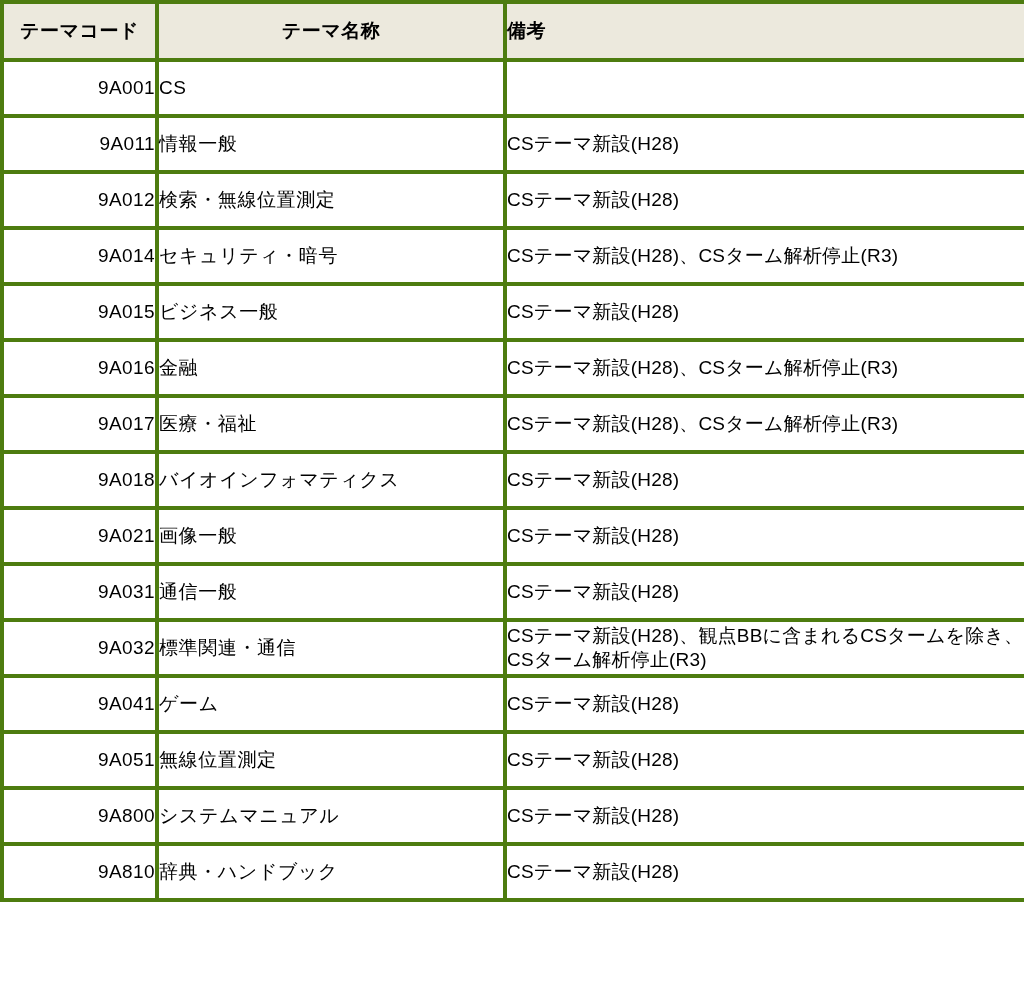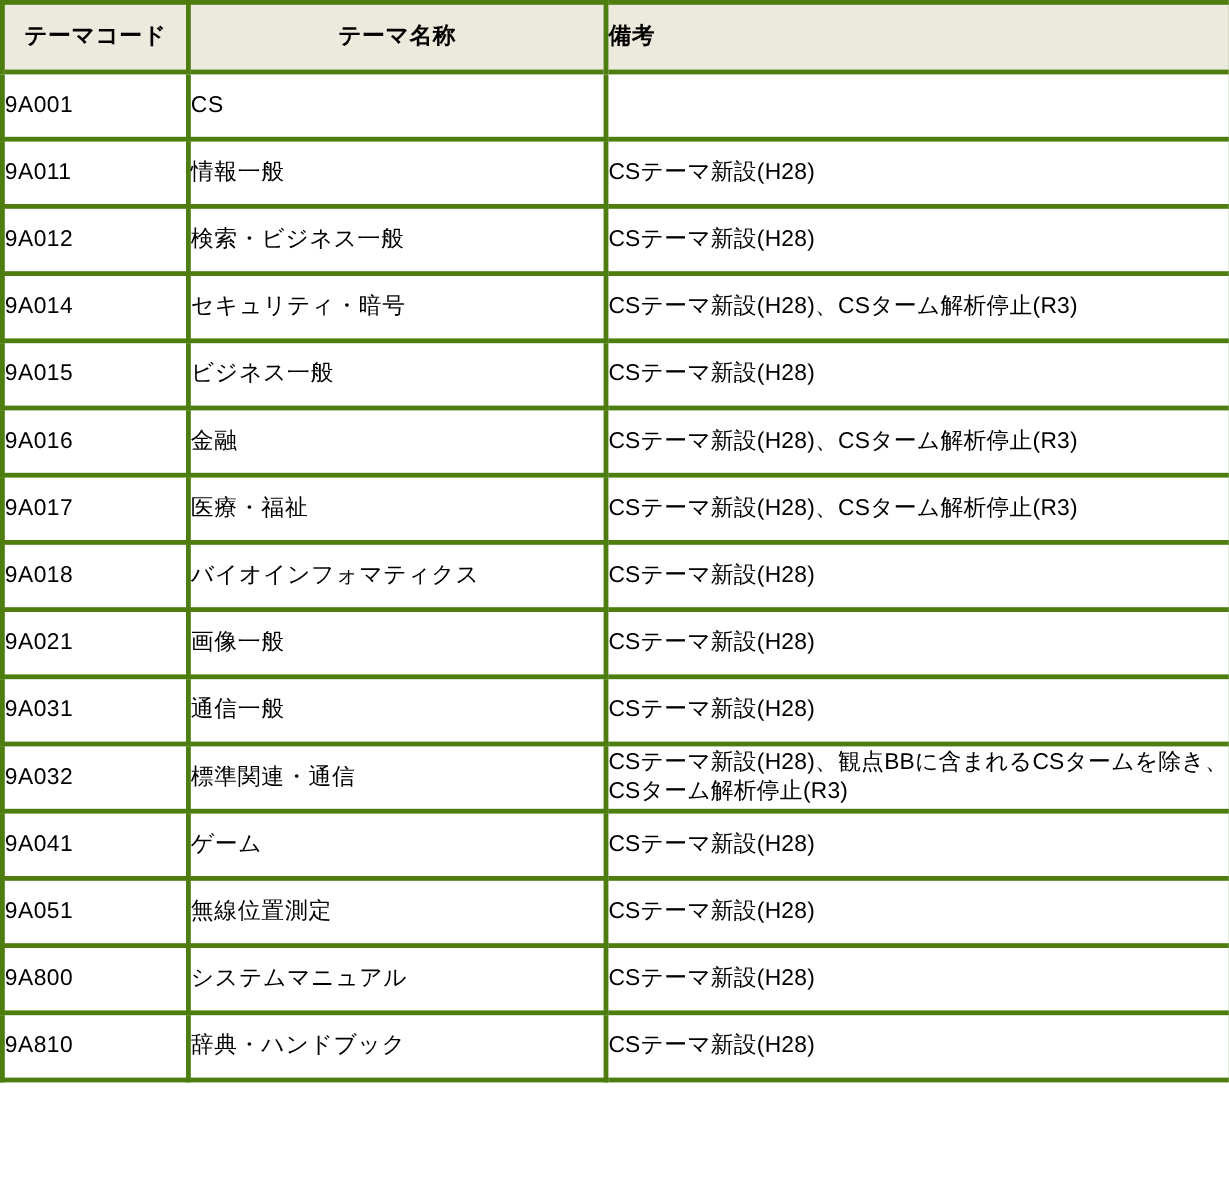--- a/index.html
+++ b/index.html
@@ -49,21 +49,21 @@
     letter-spacing: 0.5px;
     border-bottom: 2px solid #000;
   }
   table.theme-table thead th.h-note {
     text-align: left;
   }
   table.theme-table tbody td {
     height: 52px;
   }
   td.code {
-    text-align: left;
+    text-align: right;
     font-size: 19px;
     letter-spacing: 0.4px;
   }
   td.name {
     text-align: left;
     font-size: 19px;
     letter-spacing: 0.6px;
   }
   td.note {
     text-align: left;
@@ -97,21 +97,21 @@
           <td class="name">CS</td>
           <td class="note"></td>
         </tr>
         <tr>
           <td class="code">9A011</td>
           <td class="name">情報一般</td>
           <td class="note">CSテーマ新設(H28)</td>
         </tr>
         <tr>
           <td class="code">9A012</td>
-          <td class="name">検索・ビジネス一般</td>
+          <td class="name">検索・無線位置測定</td>
           <td class="note">CSテーマ新設(H28)</td>
         </tr>
         <tr>
           <td class="code">9A014</td>
           <td class="name">セキュリティ・暗号</td>
           <td class="note">CSテーマ新設(H28)、CSターム解析停止(R3)</td>
         </tr>
         <tr>
           <td class="code">9A015</td>
           <td class="name">ビジネス一般</td>

